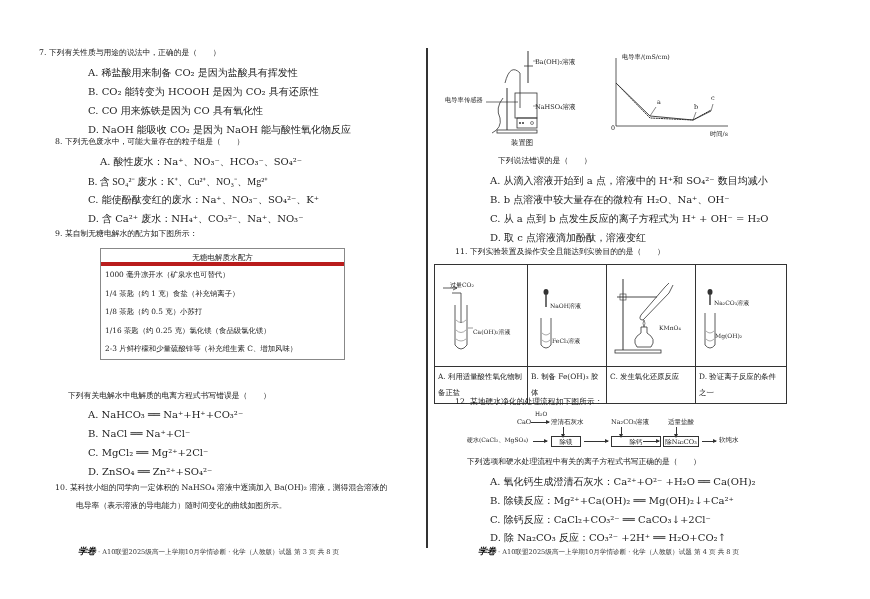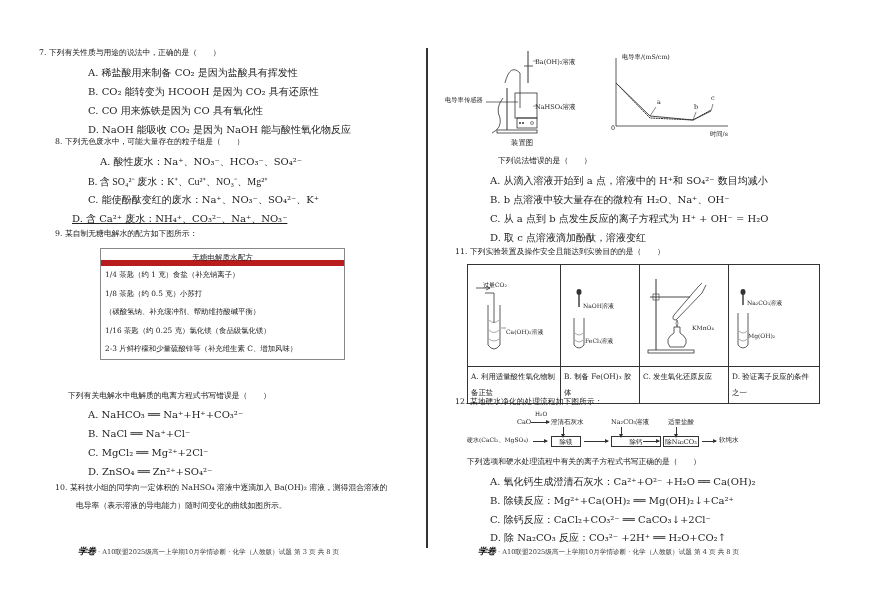--- a/index.html
+++ b/index.html
@@ -5,23 +5,23 @@
   * { box-sizing: border-box; margin: 0; padding: 0; }
   html, body { width: 870px; height: 599px; background: #ffffff; overflow: hidden; }
   body { position: relative; font-family: "DejaVu Serif", "Liberation Serif", serif; color: #222; font-size: 7.6px; }
   .abs { position: absolute; white-space: nowrap; }
   .q { font-size: 7.8px; }
   .opt { font-size: 10px; margin-left: 20px; }
   .divider { position: absolute; left: 426px; top: 48px; width: 1.5px; height: 500px; background: #333; }
   .footer { font-size: 6.6px; color: #333; }
   .logo { display: inline-block; font-weight: bold; font-style: italic; font-size: 9px; color: #111; margin-right: 2px; }
   .recipe { position: absolute; left: 100px; top: 248px; width: 245px; border: 1px solid #888; }
-  .recipe .hdr { text-align: center; border-bottom: 6px solid #b91c1c; height: 17px; line-height: 17px; font-size: 7.6px; }
+  .recipe .hdr { text-align: center; border-bottom: 4px solid #b91c1c; height: 17px; line-height: 17px; font-size: 7.6px; }
   .recipe .row { height: 18.5px; line-height: 18.5px; padding-left: 4px; font-size: 7.4px; }
-  .exp-table { position: absolute; left: 467px; top: 264px; width: 300px; border: 1px solid #333; border-collapse: collapse; }
+  .exp-table { position: absolute; left: 434px; top: 264px; width: 300px; border: 1px solid #333; border-collapse: collapse; }
   .exp-table td { border: 1px solid #333; vertical-align: top; font-size: 7.4px; padding: 2px 3px; line-height: 16px; }
   .exp-table .img-cell { height: 95px; position: relative; padding: 0; }
   .box { position: absolute; border: 1px solid #333; font-size: 6.5px; height: 11px; line-height: 10px; text-align: center; }
   .flow-txt { position: absolute; font-size: 6.5px; white-space: nowrap; }
   .arrow-h { position: absolute; height: 1px; background: #333; }
   .arrow-h::after { content: ""; position: absolute; right: -1px; top: -2px; border-left: 4px solid #333; border-top: 2.5px solid transparent; border-bottom: 2.5px solid transparent; }
   .arrow-v { position: absolute; width: 1px; background: #333; }
   .arrow-v::after { content: ""; position: absolute; bottom: -1px; left: -2px; border-top: 4px solid #333; border-left: 2.5px solid transparent; border-right: 2.5px solid transparent; }
 </style>
 </head>
@@ -31,29 +31,29 @@
   <div class="abs q" style="left:39px;top:47px;">7.  下列有关性质与用途的说法中，正确的是（　　）</div>
   <div class="abs opt" style="left:68px;top:66px;">A.  稀盐酸用来制备 CO₂ 是因为盐酸具有挥发性</div>
   <div class="abs opt" style="left:68px;top:85px;">B.  CO₂ 能转变为 HCOOH 是因为 CO₂ 具有还原性</div>
   <div class="abs opt" style="left:68px;top:104px;">C.  CO 用来炼铁是因为 CO 具有氧化性</div>
   <div class="abs opt" style="left:68px;top:123px;">D.  NaOH 能吸收 CO₂ 是因为 NaOH 能与酸性氧化物反应</div>
 
   <div class="abs q" style="left:55px;top:136px;">8.  下列无色废水中，可能大量存在的粒子组是（　　）</div>
   <div class="abs opt" style="left:80px;top:155px;">A.  酸性废水：Na⁺、NO₃⁻、HCO₃⁻、SO₄²⁻</div>
   <div class="abs opt" style="left:68px;top:174px;font-family:Liberation Serif, serif;">B.  含 SO₄²⁻ 废水：K⁺、Cu²⁺、NO₃⁻、Mg²⁺</div>
   <div class="abs opt" style="left:68px;top:193px;">C.  能使酚酞变红的废水：Na⁺、NO₃⁻、SO₄²⁻、K⁺</div>
-  <div class="abs opt" style="left:52px;top:212px;text-decoration:underline;">D.  含 Ca²⁺ 废水：NH₄⁺、CO₃²⁻、Na⁺、NO₃⁻</div>
+  <div class="abs opt" style="left:68px;top:212px;">D.  含 Ca²⁺ 废水：NH₄⁺、CO₃²⁻、Na⁺、NO₃⁻</div>
 
   <div class="abs q" style="left:55px;top:228px;text-align:right;">9.  某自制无糖电解水的配方如下图所示：</div>
 
   <div class="recipe">
     <div class="hdr">无糖电解质水配方</div>
+    <div class="row">1000 毫升凉开水（矿泉水也可替代）</div>
     <div class="row">1/4 茶匙（约 1 克）食盐（补充钠离子）</div>
     <div class="row">1/8 茶匙（约 0.5 克）小苏打</div>
-    <div class="row">（碳酸氢钠、补充缓冲剂、帮助维持酸碱平衡）</div>
     <div class="row">1/16 茶匙（约 0.25 克）氯化镁（食品级氯化镁）</div>
     <div class="row">2-3 片鲜柠檬和少量硫酸锌等（补充维生素 C、增加风味）</div>
   </div>
 
   <div class="abs q" style="left:68px;top:390px;">下列有关电解水中电解质的电离方程式书写错误是（　　）</div>
   <div class="abs opt" style="left:68px;top:409px;">A.  NaHCO₃ ══ Na⁺+H⁺+CO₃²⁻</div>
   <div class="abs opt" style="left:68px;top:428px;">B.  NaCl ══ Na⁺+Cl⁻</div>
   <div class="abs opt" style="left:68px;top:447px;">C.  MgCl₂ ══ Mg²⁺+2Cl⁻</div>
   <div class="abs opt" style="left:68px;top:466px;">D.  ZnSO₄ ══ Zn²⁺+SO₄²⁻</div>
 

